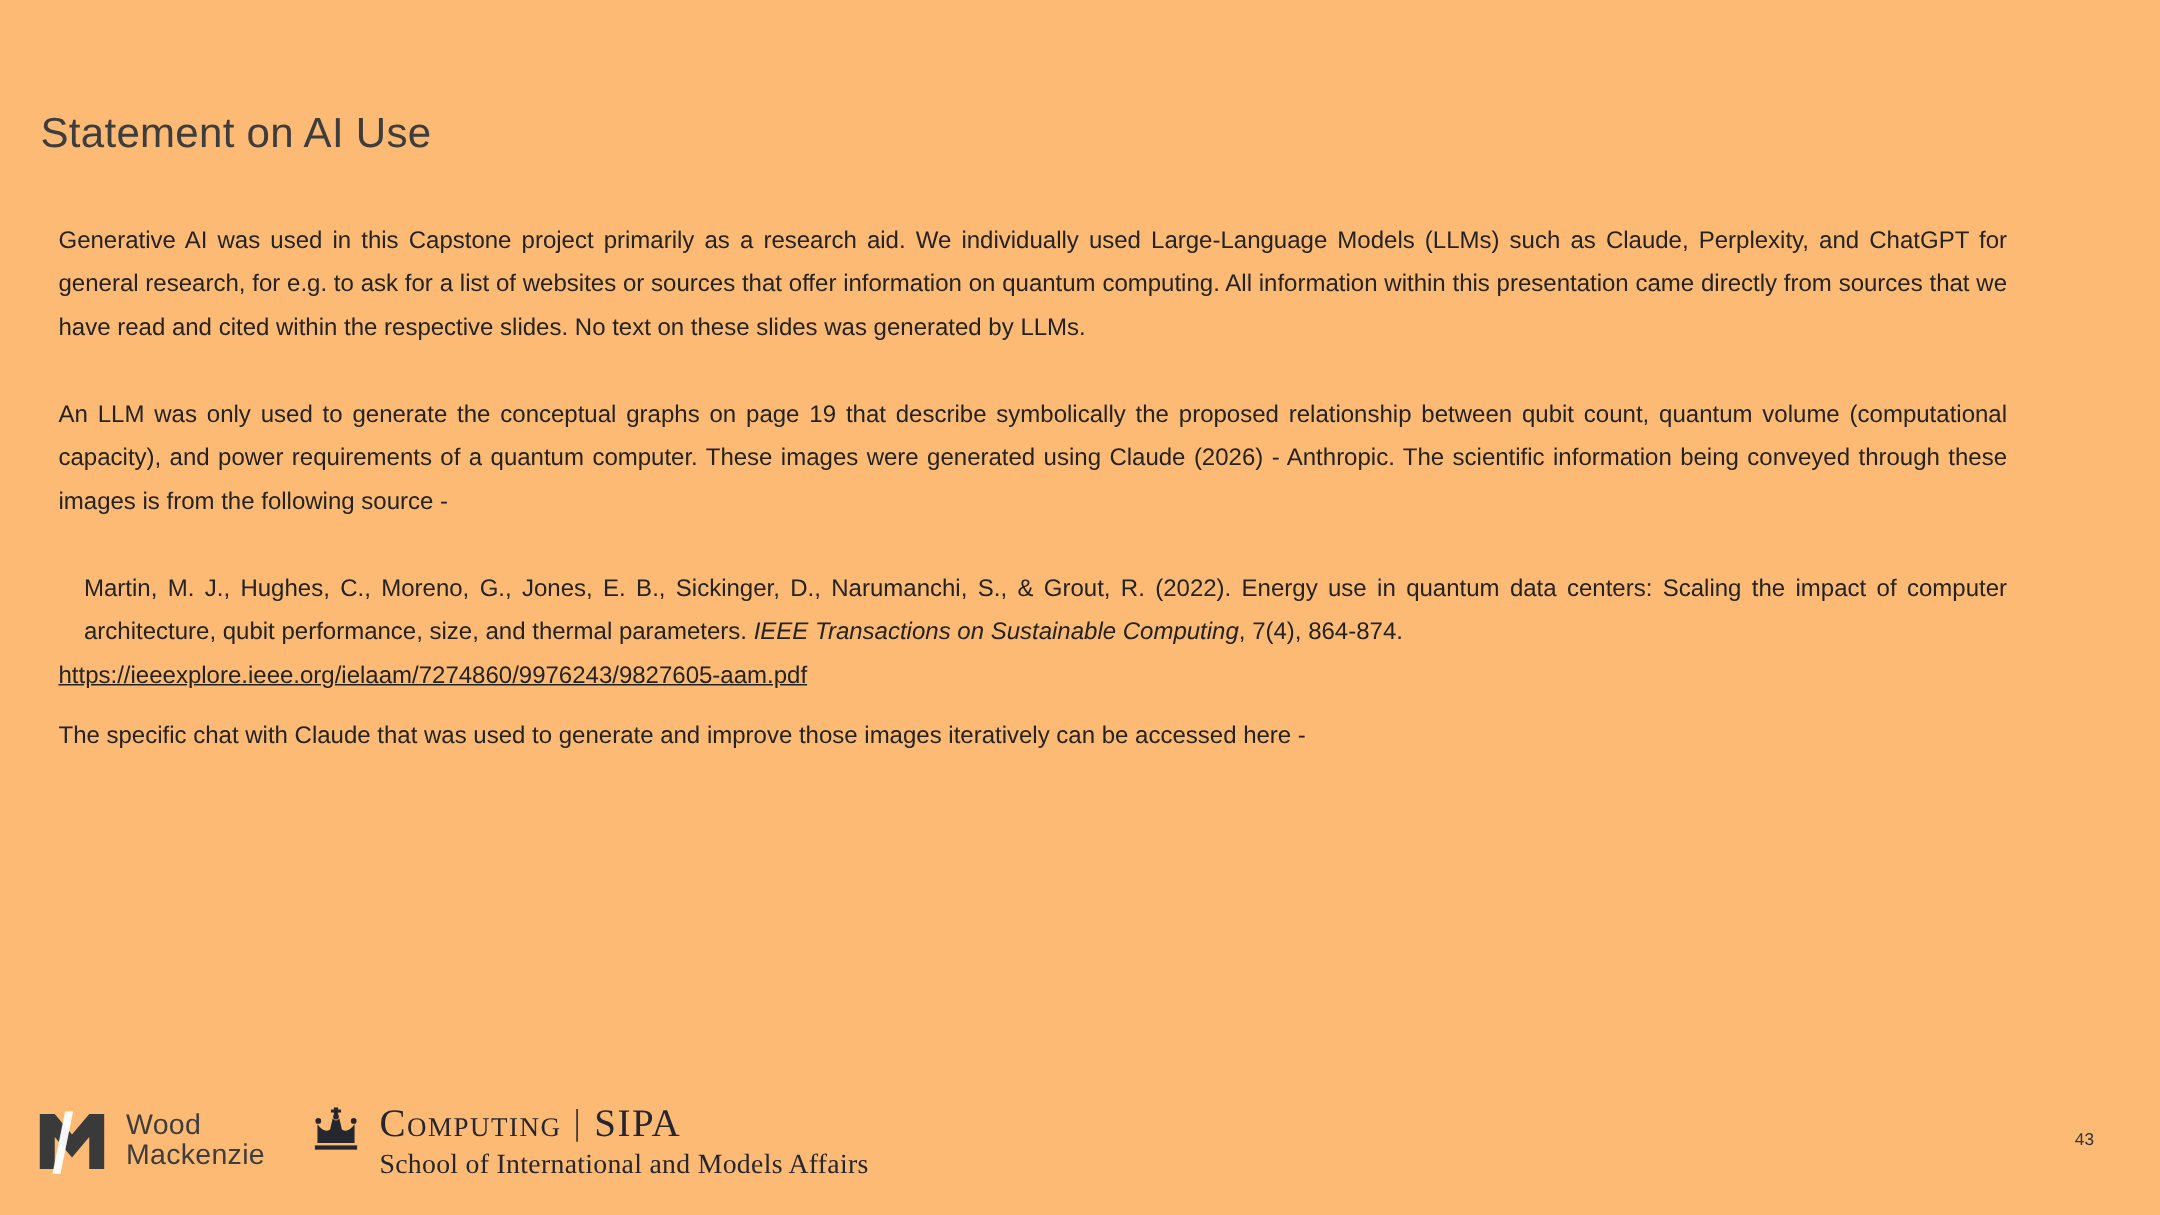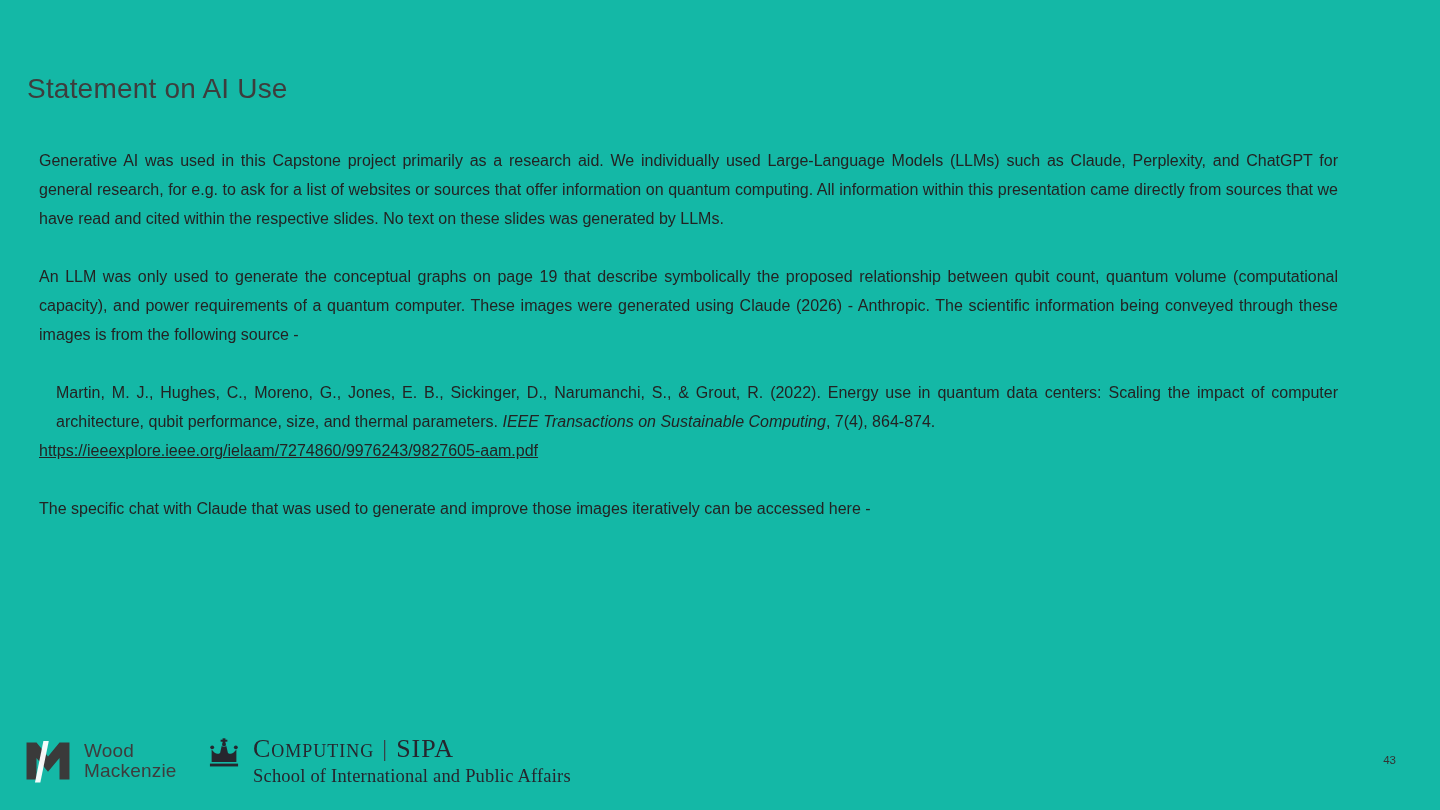--- a/index.html
+++ b/index.html
@@ -1,19 +1,19 @@
 <!DOCTYPE html>
 <html><head>
 <meta charset="utf-8">
 <style>
   html,body{margin:0;padding:0;background:#e8e8e8;}
   .slide{
     position:relative;
     width:1440px;height:810px;
-    background:#14b8a6;
+    background:#fdba74;
     overflow:hidden;
     font-family:"Liberation Sans", sans-serif;
     color:#222222;
   }
   .title{
     position:absolute;left:27px;top:74px;
     margin:0;
     font-size:28px;font-weight:400;line-height:1.1;
     color:#3d3d3d;
     letter-spacing:0.2px;
@@ -30,21 +30,21 @@
   .para.citation{margin-bottom:0;margin-left:17px;}
   .para.last{margin-bottom:0;}
   .journal-italic{font-style:italic;}
   a.doc-link{
     display:block;
     color:#232323;
     text-decoration:underline;
     line-height:29px;
     width:fit-content;
   }
-  a.doc-link.gap-after{margin-bottom:29px;}
+  a.doc-link.gap-after{margin-bottom:11px;}
 
   
   .woodmac{
     position:absolute;left:25px;top:739px;
     display:flex;align-items:center;gap:13px;
   }
   .wm-icon{display:block;}
   .wm-text{
     font-weight:400;font-size:19px;line-height:20px;
     color:#3d3d3d;letter-spacing:0.2px;
@@ -120,19 +120,19 @@
         <circle cx="53" cy="16" r="3.4"></circle>
         <rect x="7" y="45" width="50" height="5"></rect>
       </g>
     </svg>
     <div class="columbia-text">
       <div class="columbia-wordmark">
         <span>Computing</span>
         <span class="columbia-divider">|</span>
         <span>SIPA</span>
       </div>
-      <div class="columbia-subtitle">School of International and Public Affairs</div>
+      <div class="columbia-subtitle">School of International and Models Affairs</div>
     </div>
   </div>
 
   <div class="page-number">43</div>
 
 </div>
 
 </body></html>

